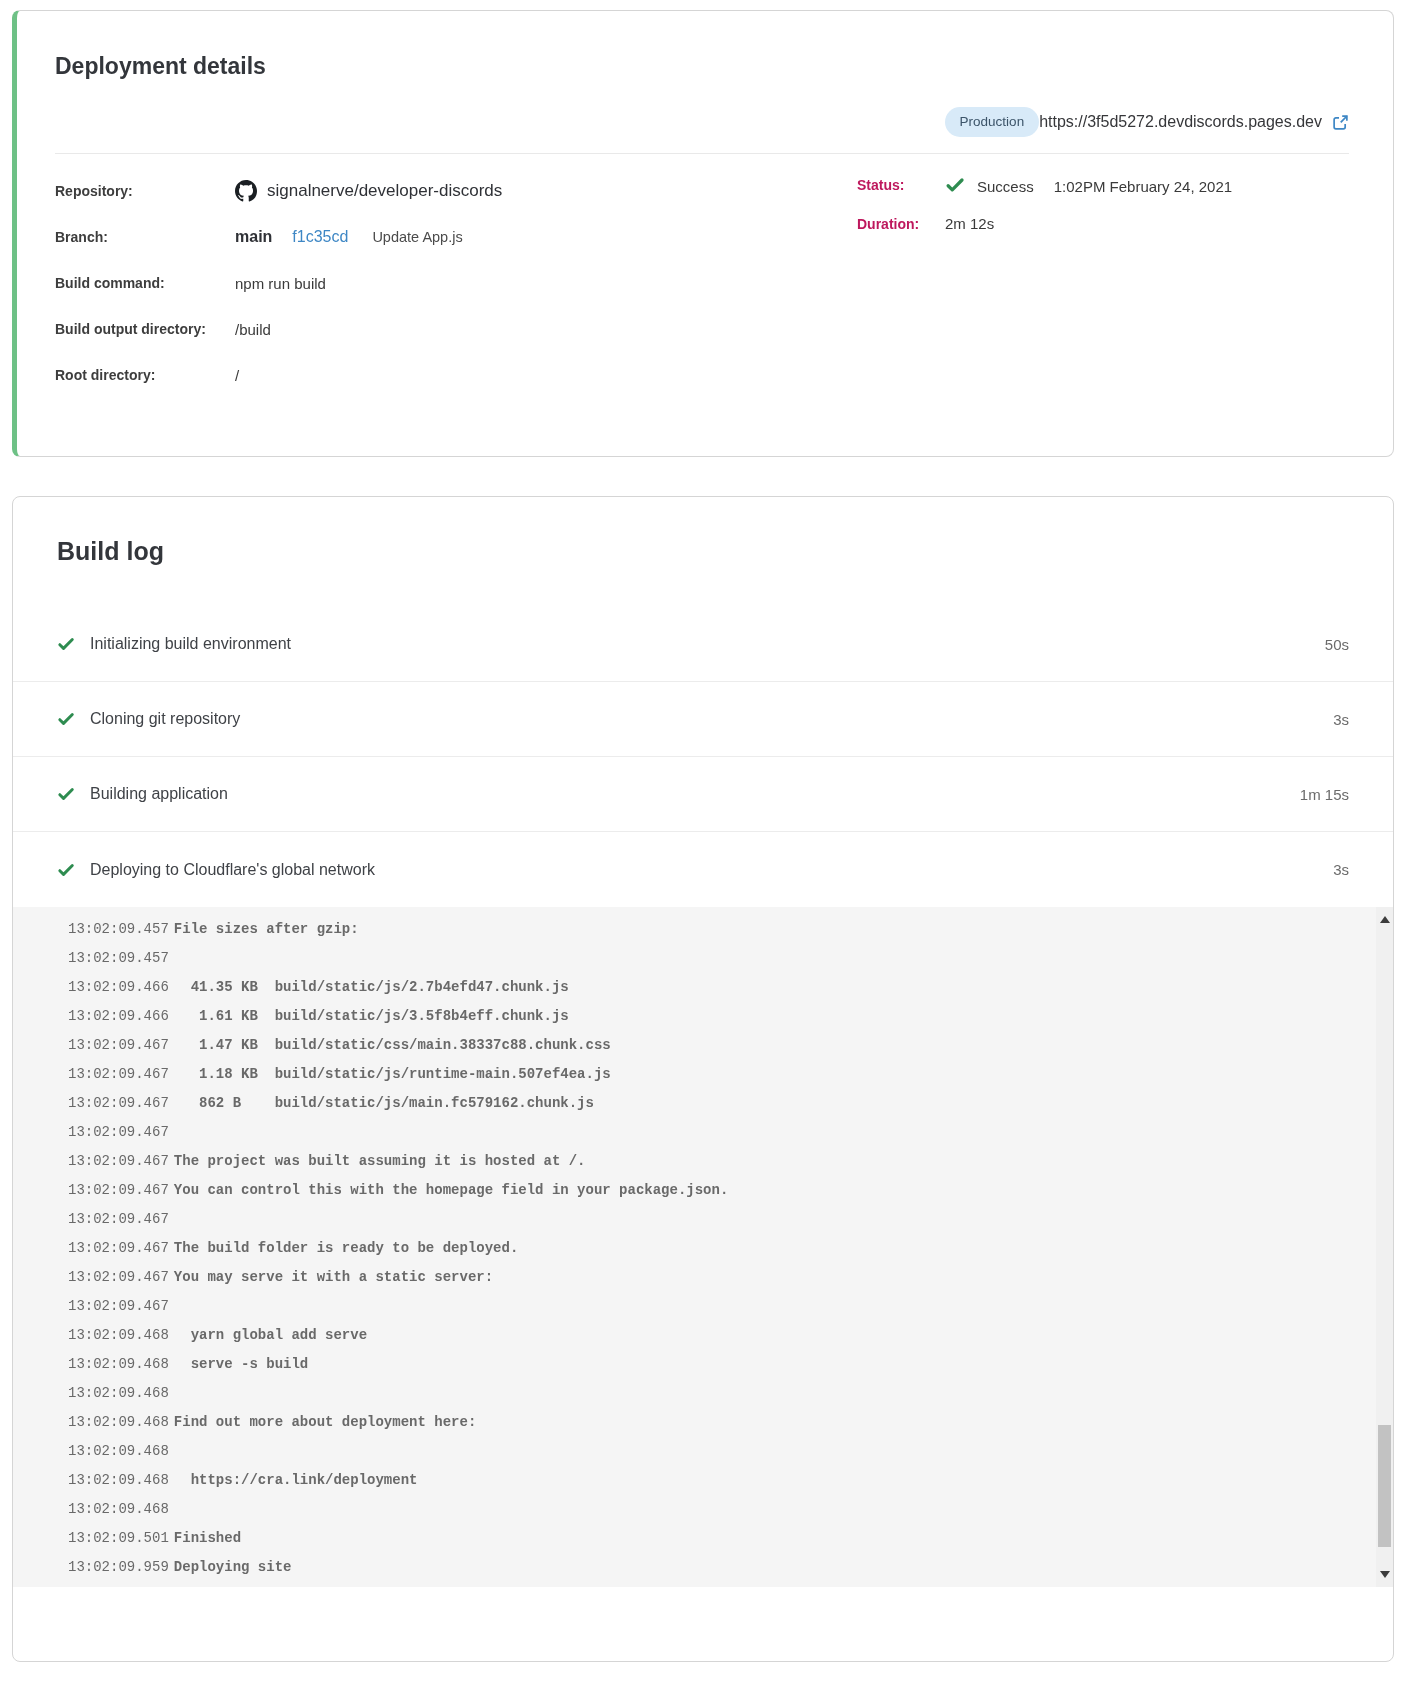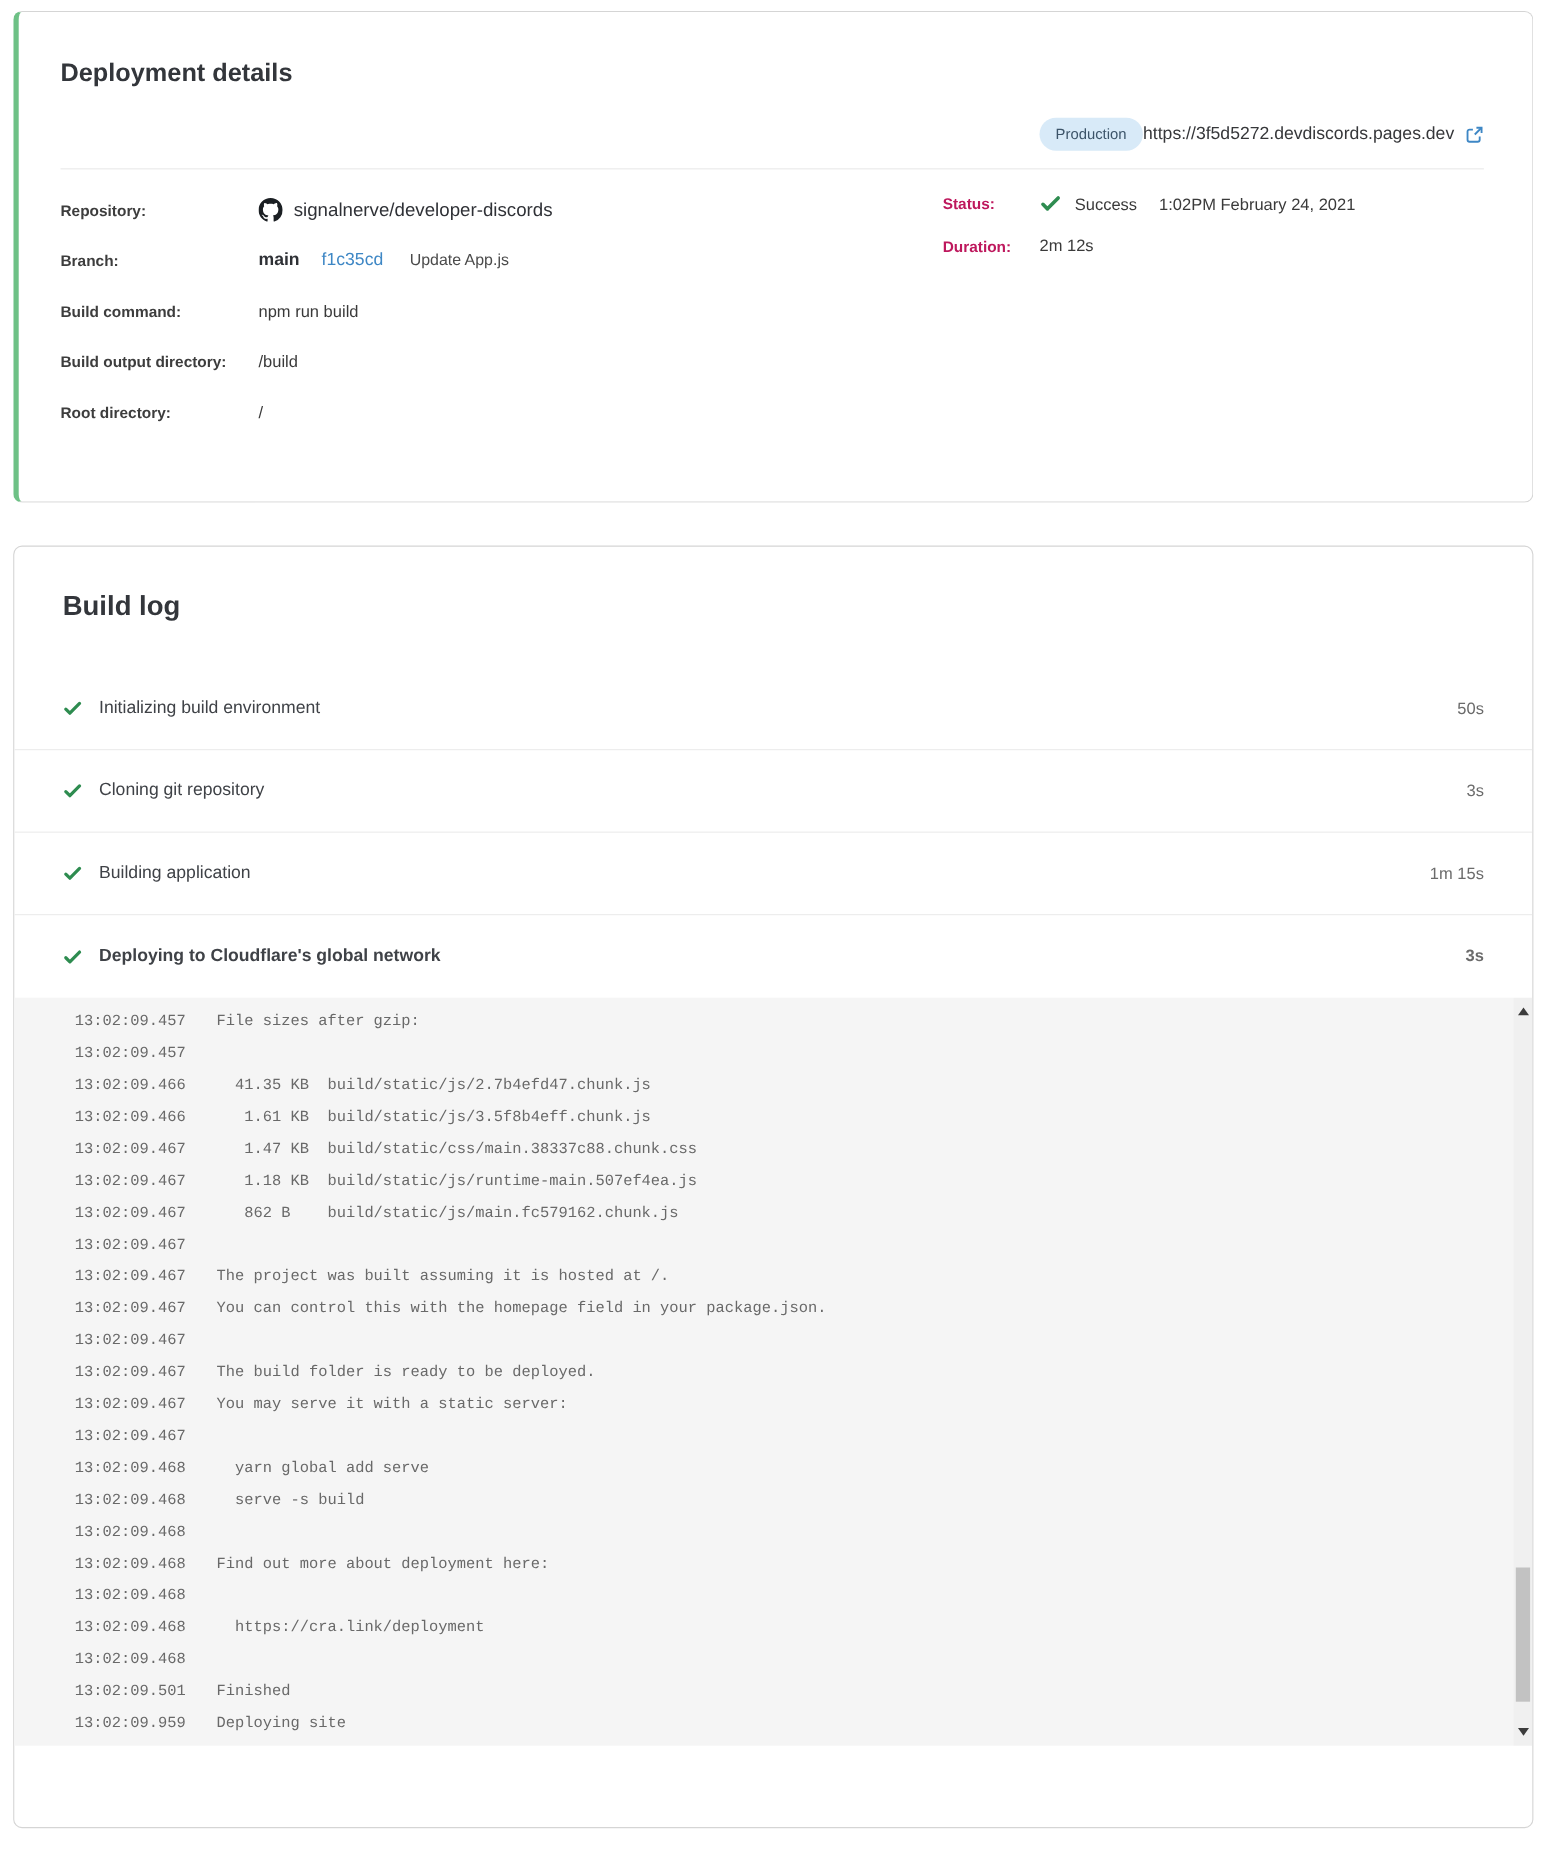--- a/index.html
+++ b/index.html
@@ -47,33 +47,33 @@
   }
   .status-label{font-weight:700;font-size:14px;color:#be185d;}
   .status-value{display:flex;align-items:flex-end;gap:12px;}
   .check-icon svg{display:block;}
   .status-timestamp{margin-left:8px;}
   
   #card-buildlog{margin-top:39px;height:1166px;overflow:hidden;}
   .log-title{margin:0;padding:38px 44px 0;font-size:25px;font-weight:700;color:#33363b;line-height:32px;}
   .steps{margin-top:40px;}
   .step-row{height:75px;display:flex;align-items:center;padding:0 44px;border-bottom:1px solid #ececec;font-size:16px;color:#3f4247;}
-  .step-row:last-child{border-bottom:none;font-weight:bold;}
+  .step-row:last-child{border-bottom:none;}
   .step-check{margin-right:15px;display:flex;}
   .step-duration{margin-left:auto;font-size:15px;color:#6b6b6b;}
   
   .log-console{
     height:680px;background:var(--log-bg);position:relative;
     padding:8px 30px 0 55px;
     font-family:"Liberation Mono","DejaVu Sans Mono",monospace;
     font-size:14px;line-height:29px;color:#696969;overflow:hidden;
   }
   .log-line{white-space:pre;}
   .log-time{display:inline-block;}
-  .log-text{margin-left:28px;}
+  .log-text{margin-left:5px;font-weight:bold;}
   .log-scrollbar{position:absolute;top:0;right:0;bottom:0;width:17px;background:#f0f0f0;}
   .sb-arrow{position:absolute;left:0;width:17px;height:17px;display:flex;align-items:center;justify-content:center;}
   .sb-arrow.up{top:4px;}
   .sb-arrow.down{bottom:4px;}
   .tri-up{width:0;height:0;border-left:5px solid transparent;border-right:5px solid transparent;border-bottom:7px solid #3c3c3c;}
   .tri-down{width:0;height:0;border-left:5px solid transparent;border-right:5px solid transparent;border-top:7px solid #3c3c3c;}
   .sb-thumb{position:absolute;left:2px;width:13px;top:518px;height:122px;background:#c2c2c2;}
 </style>
 </head>
 <body>

